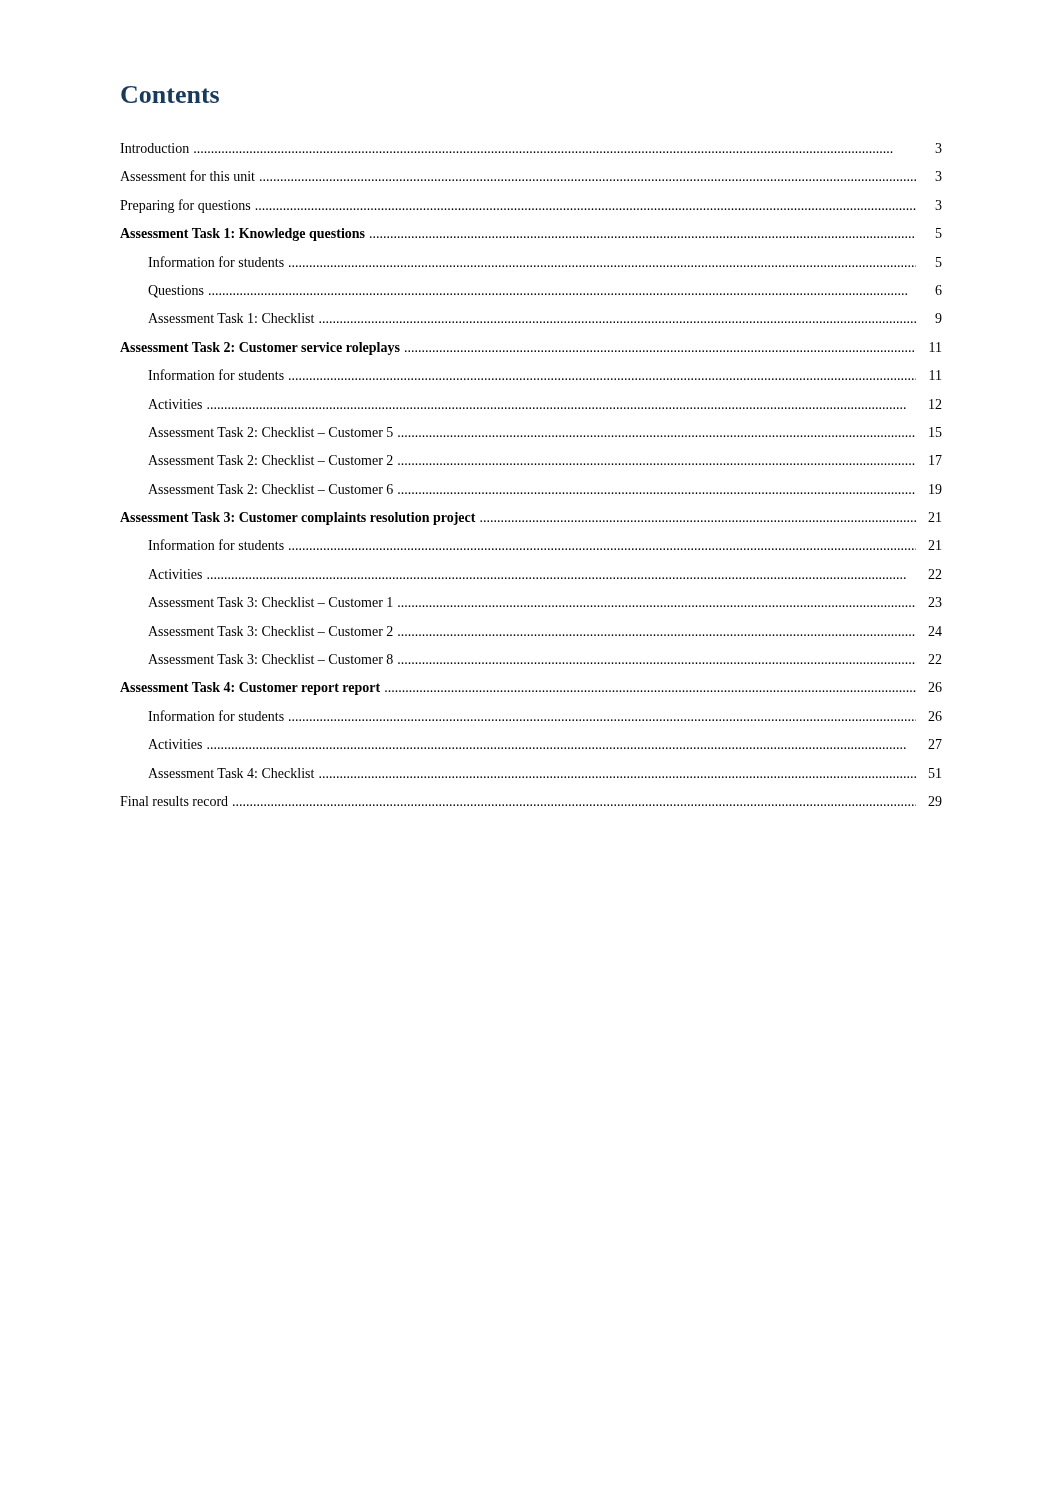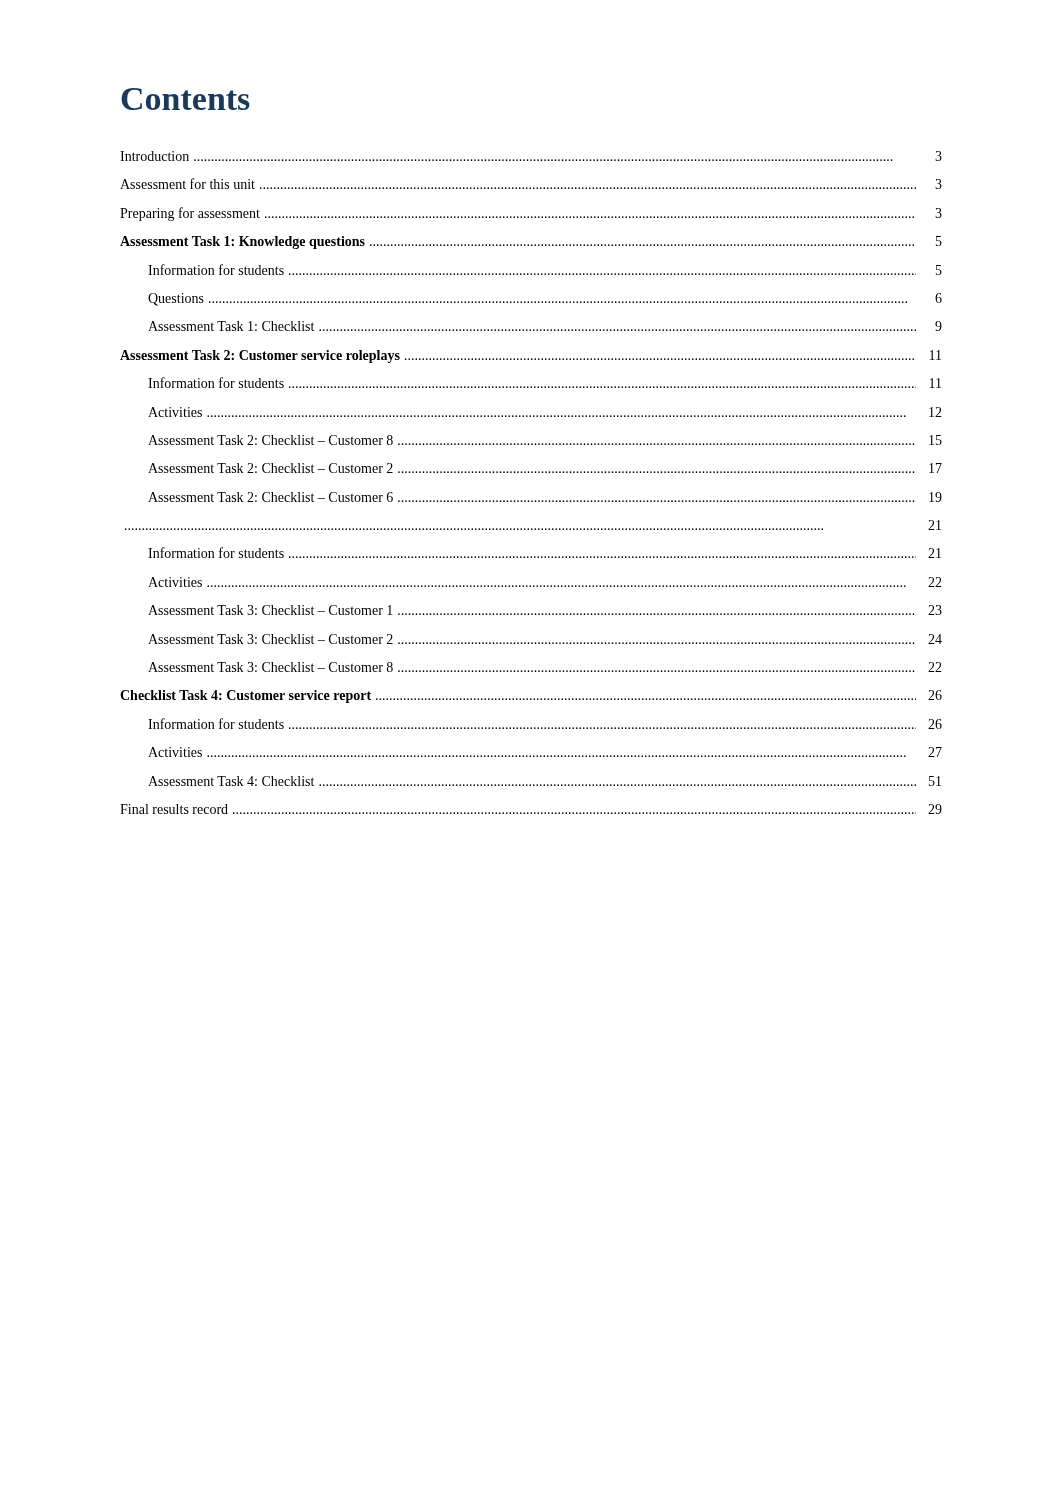--- a/index.html
+++ b/index.html
@@ -12,21 +12,21 @@
       background: #ffffff;
       font-family: Georgia, 'Times New Roman', serif;
       font-size: 14px;
       color: #000000;
       width: 1062px;
       min-height: 1506px;
       padding: 80px 120px 80px 120px;
     }
 
     .contents-title {
-      font-size: 34px;
+      font-size: 26px;
       font-weight: bold;
       color: #1a3a5c;
       margin-bottom: 28px;
       font-family: Georgia, serif;
     }
 
     .toc-row {
       display: flex;
       align-items: flex-start;
       margin-bottom: 6px;
@@ -76,21 +76,21 @@
       <span class="toc-label">Introduction</span>
       <span class="toc-dots"> ........................................................................................................................................................................................................</span>
       <span class="toc-page">3</span>
     </div>
     <div class="toc-row">
       <span class="toc-label">Assessment for this unit</span>
       <span class="toc-dots"> ........................................................................................................................................................................................................</span>
       <span class="toc-page">3</span>
     </div>
     <div class="toc-row">
-      <span class="toc-label">Preparing for assessment</span>
+      <span class="toc-label">Preparing for questions</span>
       <span class="toc-dots"> ........................................................................................................................................................................................................</span>
       <span class="toc-page">3</span>
     </div>
     <div class="toc-row bold">
       <span class="toc-label">Assessment Task 1: Knowledge questions</span>
       <span class="toc-dots"> ........................................................................................................................................................................................................</span>
       <span class="toc-page">5</span>
     </div>
     <div class="toc-row">
       <span class="toc-label indent-1">Information for students</span>
@@ -116,35 +116,36 @@
       <span class="toc-label indent-1">Information for students</span>
       <span class="toc-dots"> ........................................................................................................................................................................................................</span>
       <span class="toc-page">11</span>
     </div>
     <div class="toc-row">
       <span class="toc-label indent-1">Activities</span>
       <span class="toc-dots"> ........................................................................................................................................................................................................</span>
       <span class="toc-page">12</span>
     </div>
     <div class="toc-row">
-      <span class="toc-label indent-1">Assessment Task 2: Checklist – Customer 8</span>
+      <span class="toc-label indent-1">Assessment Task 2: Checklist – Customer 5</span>
       <span class="toc-dots"> ........................................................................................................................................................................................................</span>
       <span class="toc-page">15</span>
     </div>
     <div class="toc-row">
       <span class="toc-label indent-1">Assessment Task 2: Checklist – Customer 2</span>
       <span class="toc-dots"> ........................................................................................................................................................................................................</span>
       <span class="toc-page">17</span>
     </div>
     <div class="toc-row">
       <span class="toc-label indent-1">Assessment Task 2: Checklist – Customer 6</span>
       <span class="toc-dots"> ........................................................................................................................................................................................................</span>
       <span class="toc-page">19</span>
     </div>
     <div class="toc-row bold">
+      <span class="toc-label">Assessment Task 3: Customer complaints resolution project</span>
       <span class="toc-dots"> ........................................................................................................................................................................................................</span>
       <span class="toc-page">21</span>
     </div>
     <div class="toc-row">
       <span class="toc-label indent-1">Information for students</span>
       <span class="toc-dots"> ........................................................................................................................................................................................................</span>
       <span class="toc-page">21</span>
     </div>
     <div class="toc-row">
       <span class="toc-label indent-1">Activities</span>
@@ -160,21 +161,21 @@
       <span class="toc-label indent-1">Assessment Task 3: Checklist – Customer 2</span>
       <span class="toc-dots"> ........................................................................................................................................................................................................</span>
       <span class="toc-page">24</span>
     </div>
     <div class="toc-row">
       <span class="toc-label indent-1">Assessment Task 3: Checklist – Customer 8</span>
       <span class="toc-dots"> ........................................................................................................................................................................................................</span>
       <span class="toc-page">22</span>
     </div>
     <div class="toc-row bold">
-      <span class="toc-label">Checklist Task 4: Customer service report</span>
+      <span class="toc-label">Assessment Task 4: Customer report report</span>
       <span class="toc-dots"> ........................................................................................................................................................................................................</span>
       <span class="toc-page">26</span>
     </div>
     <div class="toc-row">
       <span class="toc-label indent-1">Information for students</span>
       <span class="toc-dots"> ........................................................................................................................................................................................................</span>
       <span class="toc-page">26</span>
     </div>
     <div class="toc-row">
       <span class="toc-label indent-1">Activities</span>

